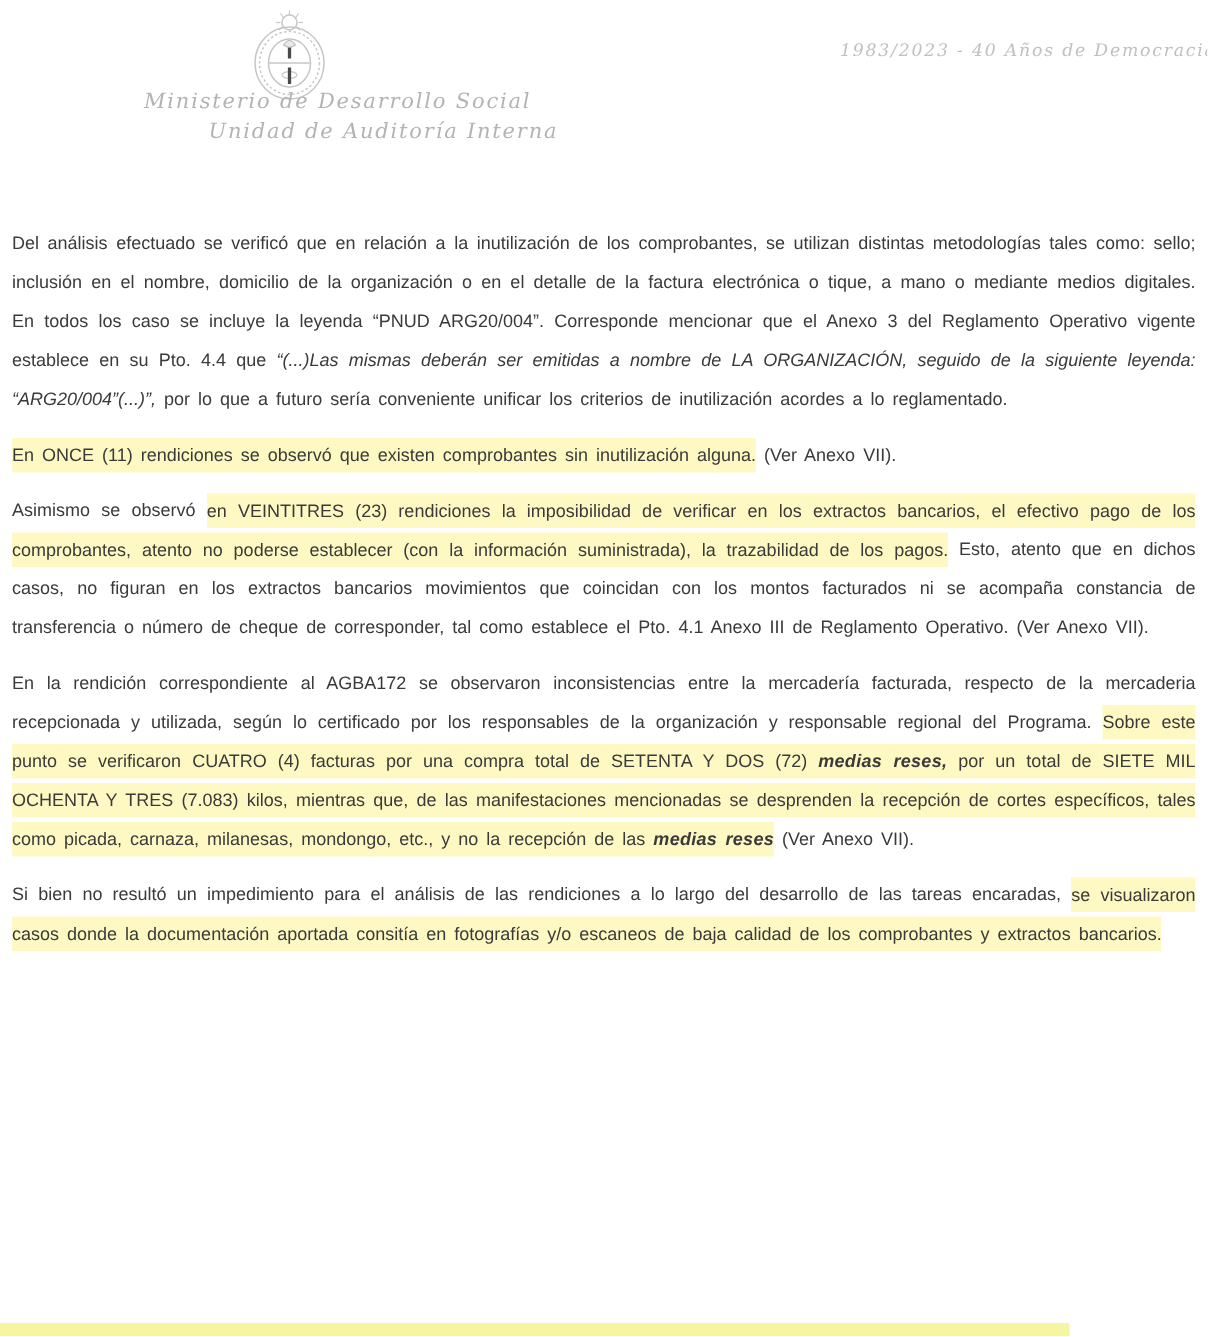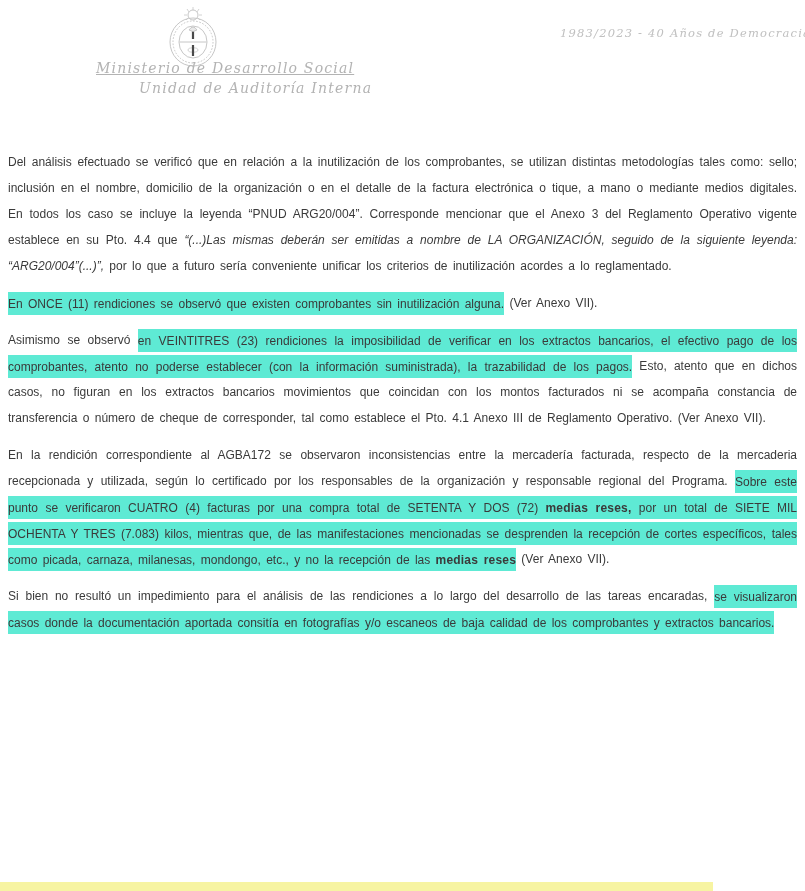--- a/index.html
+++ b/index.html
@@ -19,44 +19,44 @@
     top: 6px;
   }
   .script-line {
     position: absolute;
     font-family: "DejaVu Serif", serif;
     font-style: italic;
     color: #b3b3b3;
     letter-spacing: 1.2px;
     white-space: nowrap;
   }
-  .ministry-1 { left: 96px;  top: 60px; font-size: 14px; text-decoration: underline; }
+  .ministry-1 { left: 96px;  top: 60px; font-size: 14px; }
   .ministry-2 { left: 106px; top: 80px; font-size: 14px; margin-left: 33px; }
   .anniversary { left: 560px; top: 26px; font-size: 11.5px; color: #c0c0c0; }
 
   
   .doc-body {
     position: absolute;
     top: 149px;
     left: 8px;
     right: 8px;
     color: #3a3a3a;
     font-size: 12px;
     line-height: 26px;
     text-align: justify;
     word-spacing: 2px;
   }
   .para { margin: 0 0 11px 0; }
   .hl {
-    background: #5eead4;
+    background: #fef9c3;
     padding: 4.5px 0;
     box-decoration-break: clone;
     -webkit-box-decoration-break: clone;
   }
-  .b { font-weight: bold; letter-spacing: .2px; }
+  .b { font-weight: bold; letter-spacing: .2px; font-style: italic; }
   .i { font-style: italic; }
 
   
   .next-line-fragment {
     position: absolute;
     left: 0;
     top: 882px;
     width: 713px;
     height: 9px;
     background: #f7f4a2;

